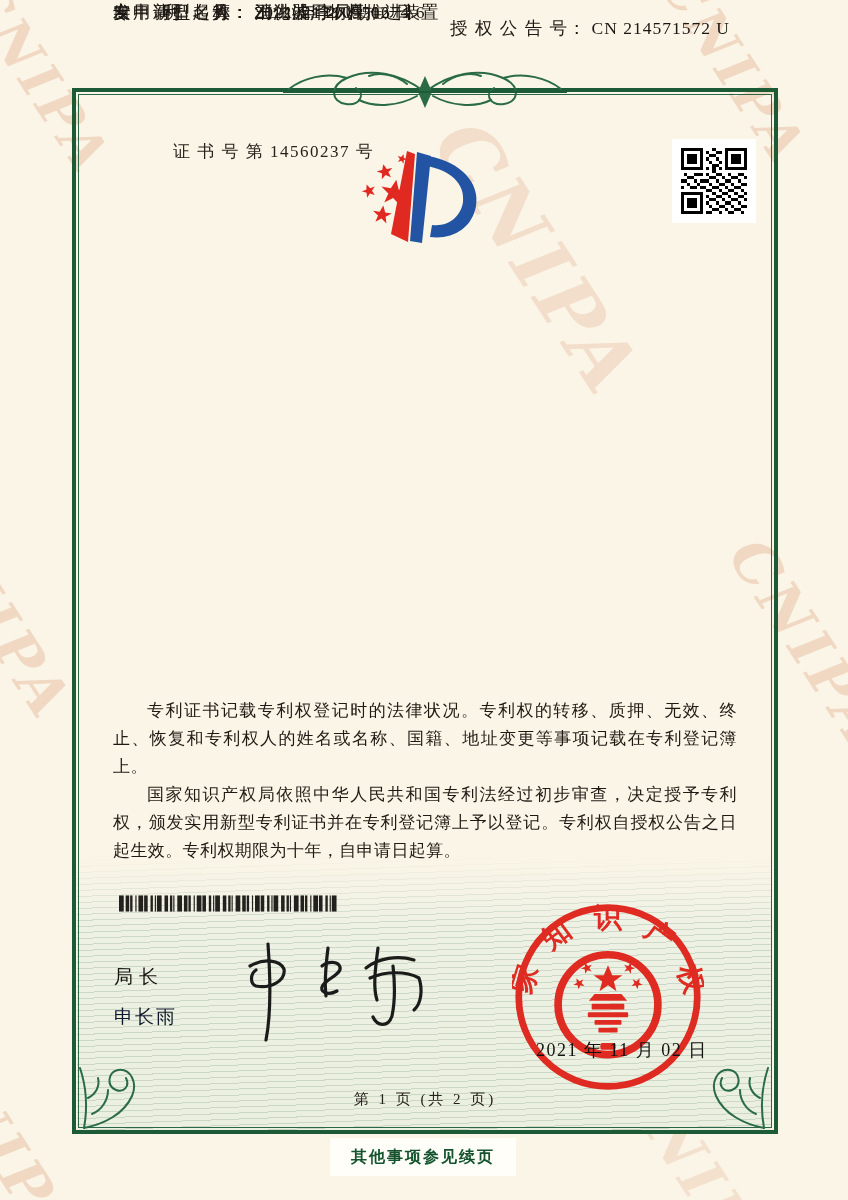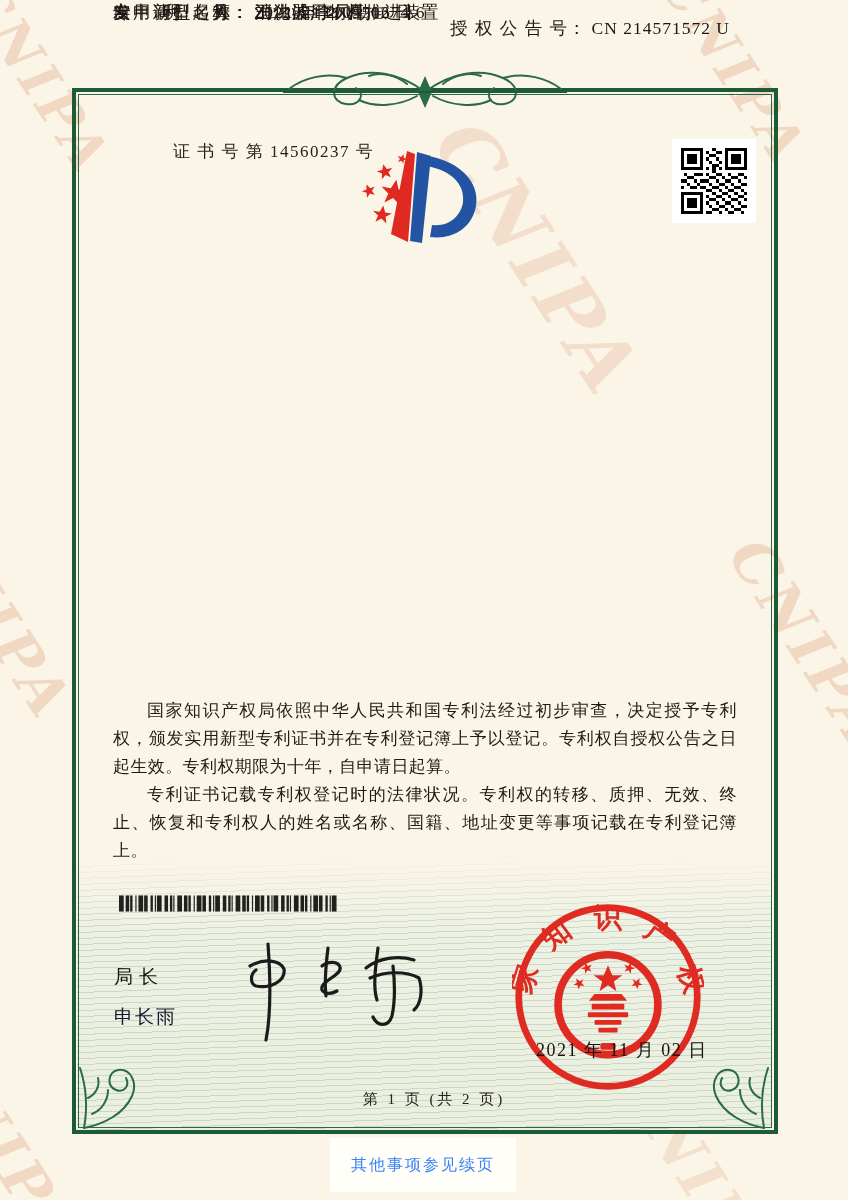--- a/index.html
+++ b/index.html
@@ -90,26 +90,26 @@
   .dname{position:absolute;left:114px;top:1004px;font-size:19px;letter-spacing:2px;color:#0f172a;z-index:5;}
   .signature{position:absolute;left:226px;top:936px;z-index:5;}
 
   .seal{position:absolute;left:512px;top:901px;z-index:6;opacity:0.96;}
   .sealdate{
     position:absolute;left:536px;top:1038px;z-index:7;
     font-size:18px;letter-spacing:1.5px;color:#141210;white-space:nowrap;
   }
 
   .pagenum{position:absolute;left:72px;top:1090px;width:706px;text-align:center;
-           font-size:15px;letter-spacing:3px;color:#26221c;z-index:5;padding-left:9px;}
+           font-size:15px;letter-spacing:3px;color:#26221c;z-index:5;}
 
   .contbox{
-    position:absolute;left:330px;top:1138px;width:186px;height:54px;background:#fffef8;z-index:5;
+    position:absolute;left:330px;top:1138px;width:186px;height:38px;background:#fffef8;z-index:5;
     display:flex;align-items:center;justify-content:center;
-    font-size:16px;letter-spacing:2px;color:#3b82f6;
+    font-size:16px;letter-spacing:2px;color:#14532d;font-weight:bold;
   }
 </style>
 </head>
 <body>
 
 <div class="page">
 
   <div class="wm wm1">CNIPA</div>
   <div class="wm wm2">CNIPA</div>
   <div class="wm wm3">CNIPA</div>
@@ -306,22 +306,22 @@
     <span class="flabel">专利号</span><span class="fcolon">：</span><span class="fvalue">ZL 2021 2 0551674.6</span>
   </div>
   <div class="field-row">
     <span class="flabel">自申请日起算</span><span class="fcolon">：</span><span class="fvalue">2021 年 11 月 02 日</span>
     <span class="pair2">
       <span class="flabel">授权公告号</span><span class="fcolon">：</span><span class="fvalue">CN 214571572 U</span>
     </span>
   </div>
 
   <div class="bodytext">
+    <p>专利证书记载专利权登记时的法律状况。专利权的转移、质押、无效、终止、恢复和专利权人的姓名或名称、国籍、地址变更等事项记载在专利登记簿上。</p>
     <p>国家知识产权局依照中华人民共和国专利法经过初步审查，决定授予专利权，颁发实用新型专利证书并在专利登记簿上予以登记。专利权自授权公告之日起生效。专利权期限为十年，自申请日起算。</p>
-    <p>专利证书记载专利权登记时的法律状况。专利权的转移、质押、无效、终止、恢复和专利权人的姓名或名称、国籍、地址变更等事项记载在专利登记簿上。</p>
   </div>
 
   <div class="barcode">
     <svg id="bcsvg" width="218" height="17" viewBox="0 0 230 17">
         <rect x="0" y="0" width="5" height="17" fill="#23211e"></rect>
         <rect x="7" y="0" width="3.75" height="17" fill="#23211e"></rect>
         <rect x="11.75" y="0" width="2.5" height="17" fill="#23211e"></rect>
         <rect x="17.25" y="0" width="1.25" height="17" fill="#23211e"></rect>
         <rect x="20.5" y="0" width="5" height="17" fill="#23211e"></rect>
         <rect x="26.5" y="0" width="3.75" height="17" fill="#23211e"></rect>

